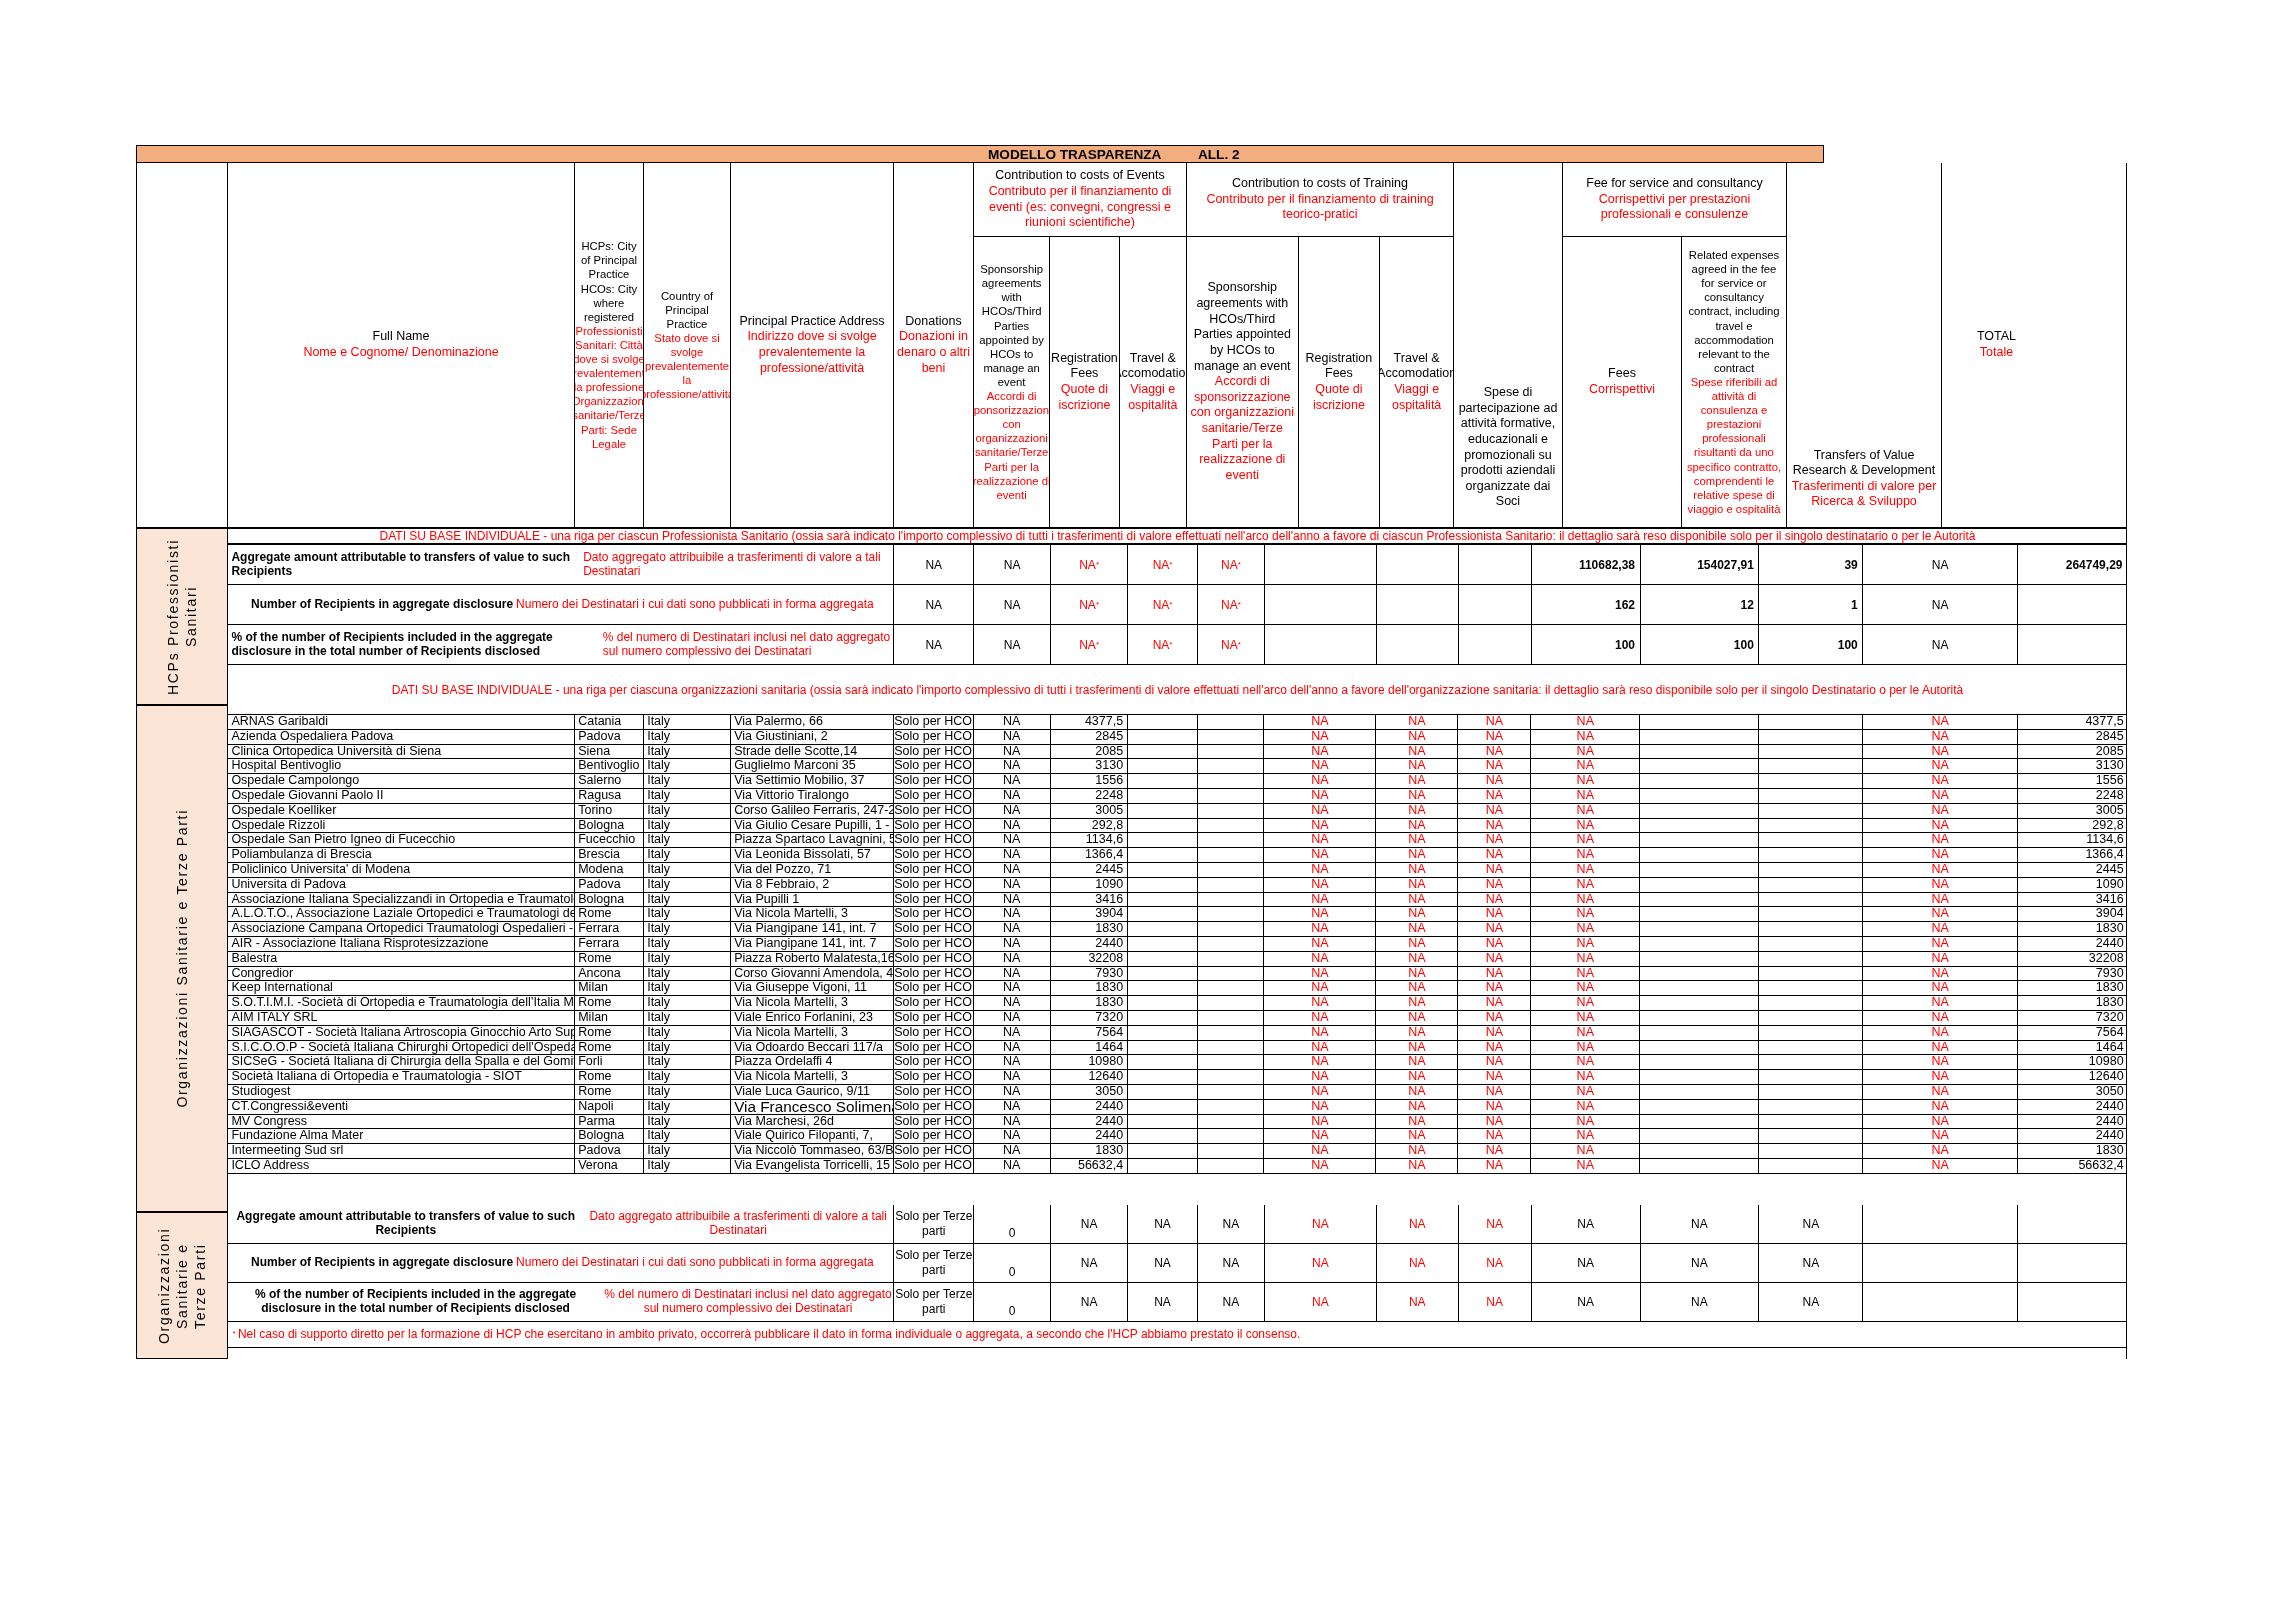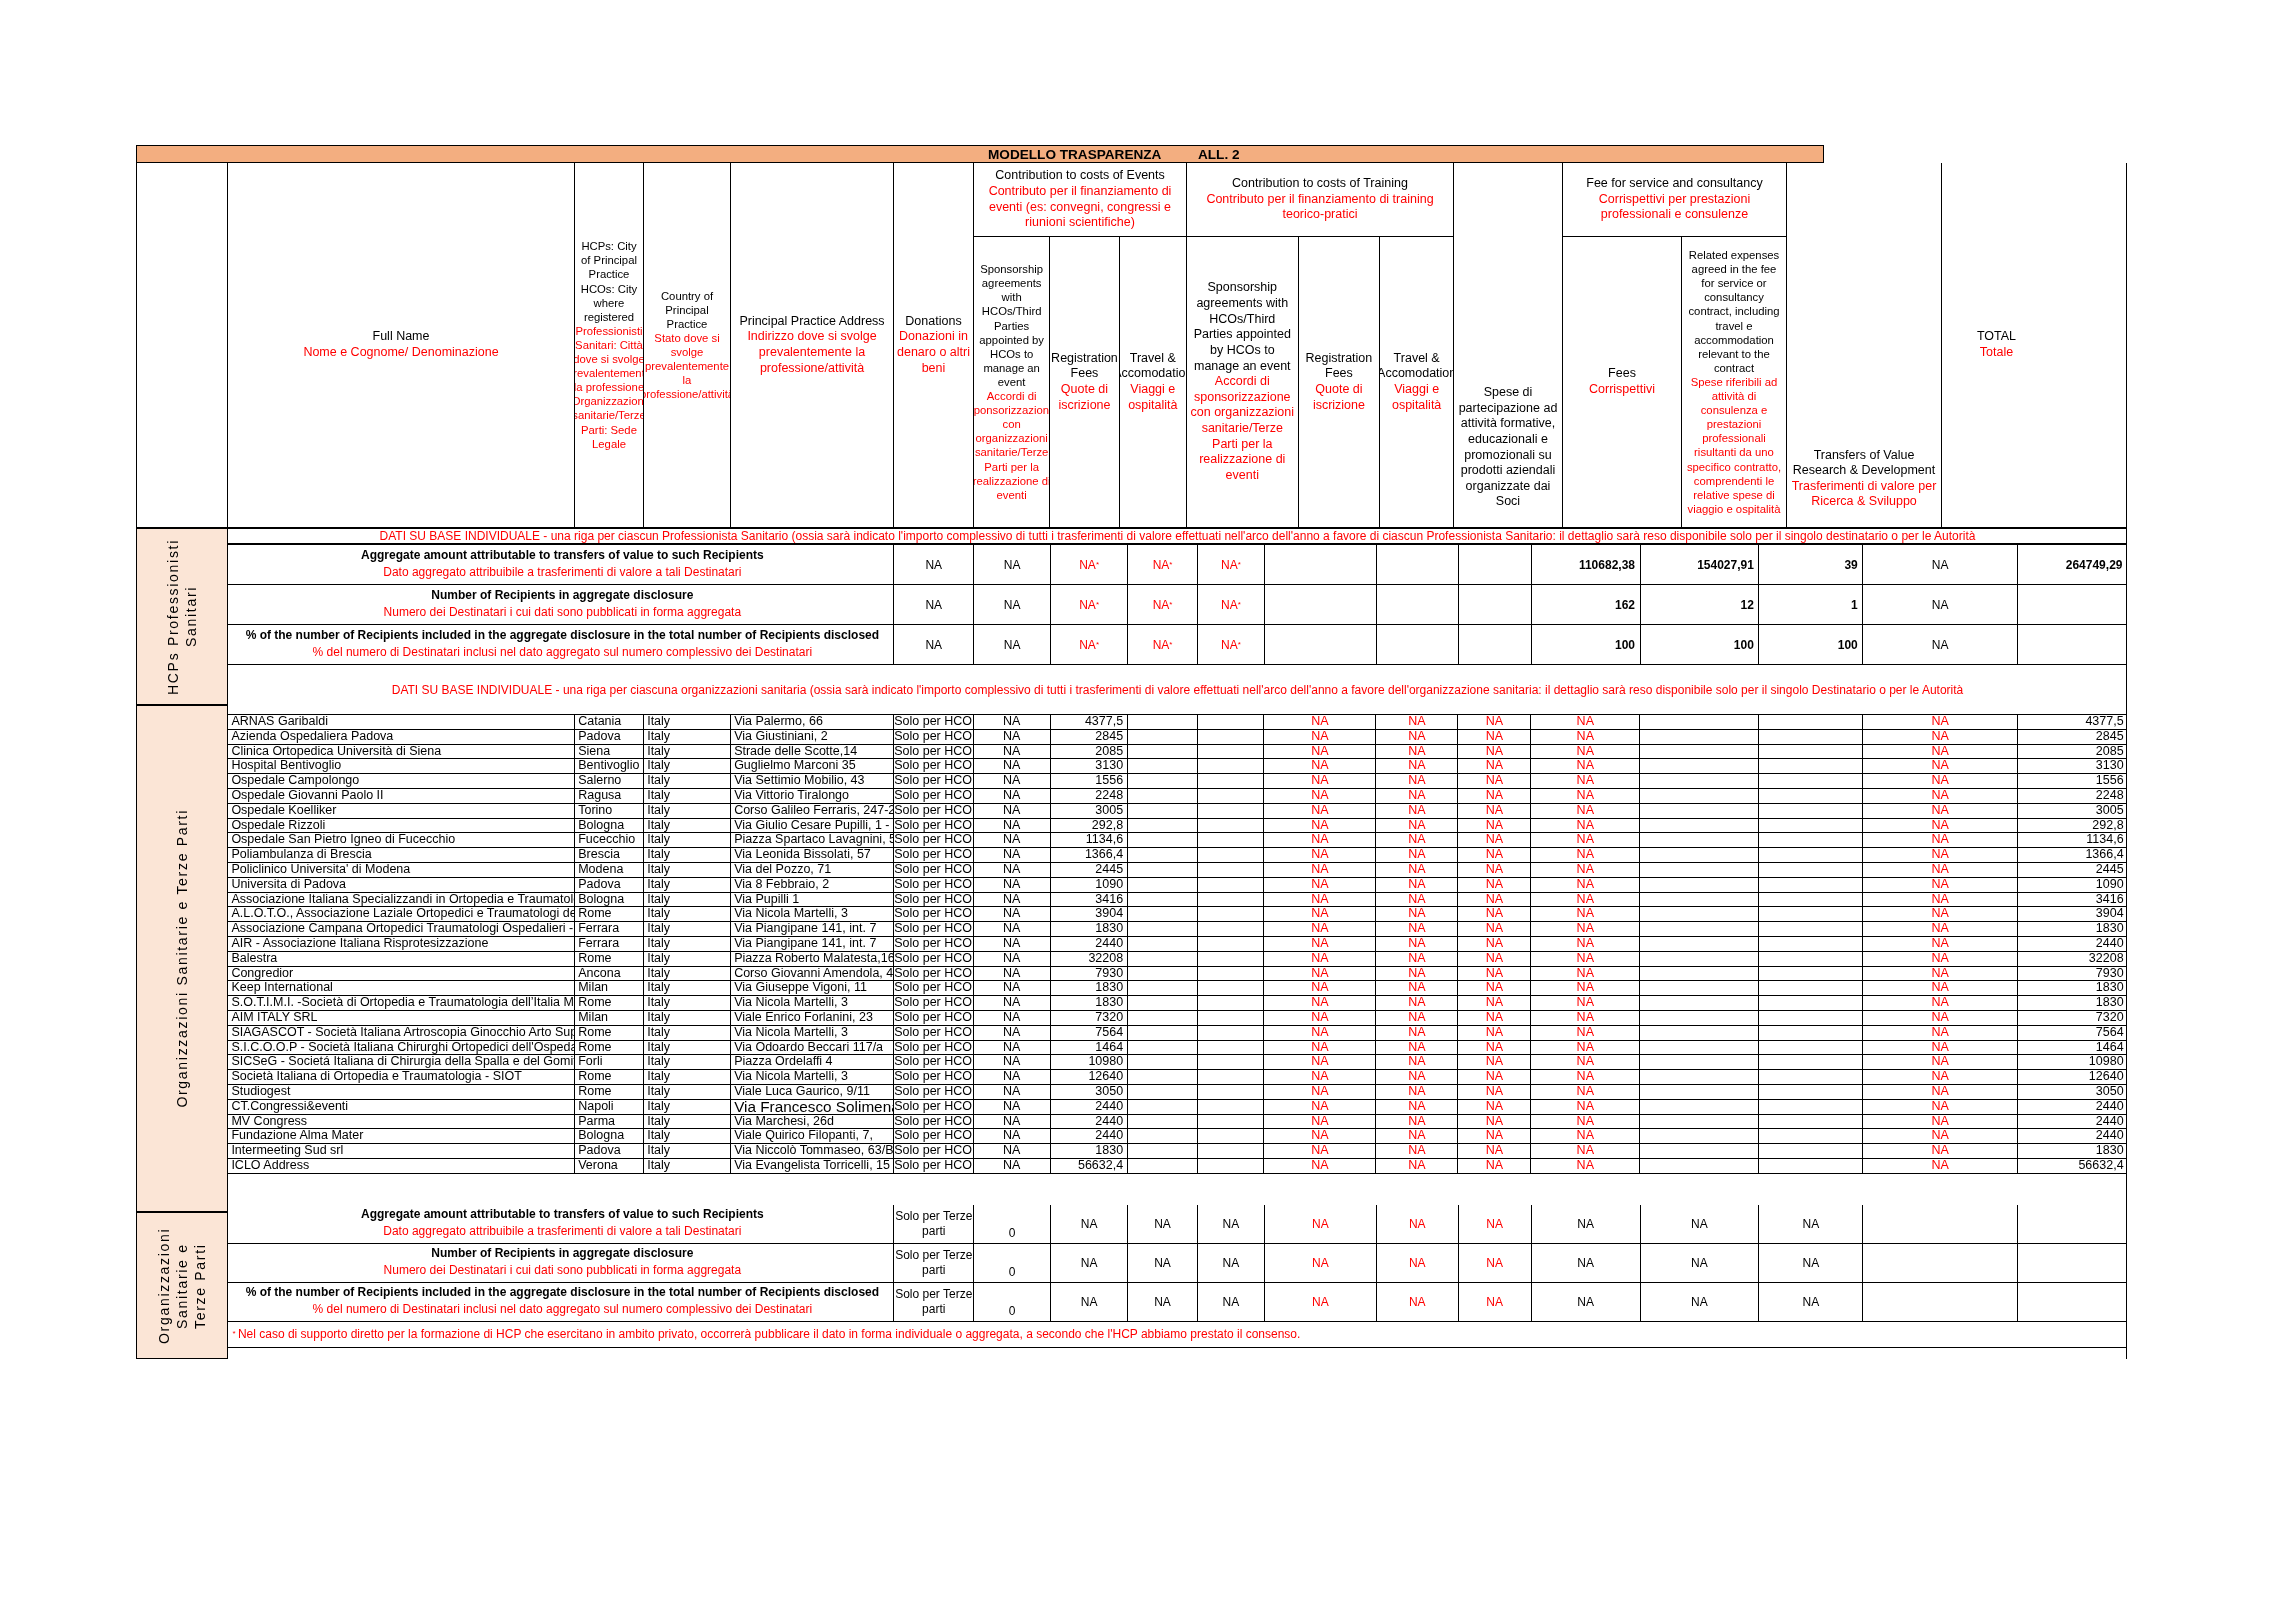--- a/index.html
+++ b/index.html
@@ -60,21 +60,21 @@
   
   .noterow{display:flex;align-items:center;justify-content:center;box-sizing:border-box;
            font-size:12px;color:#FF0000;text-align:center;overflow:hidden;white-space:nowrap;}
   .note1{height:16px;border-bottom:2.3px solid #000;}
   .note2{height:42px;align-items:flex-end;padding-bottom:3.4px;border-bottom:2.3px solid #000;}
   .note3{height:50px;border-bottom:1.7px solid #000;}
 
   
   .aggrow{height:40px;font-size:12px;}
   .aggrow .cell{display:flex;align-items:center;justify-content:center;}
-  .agg-label{flex-direction:column;align-items:flex-start;justify-content:center;padding-left:3.4px;gap:3px;
+  .agg-label{flex-direction:row;align-items:flex-start;justify-content:center;padding-left:3.4px;gap:3px;
              text-align:left;line-height:1.15;}
   .agg-label .en{font-weight:bold;}
   .val{justify-content:flex-end !important;padding-right:4.5px;font-weight:bold;}
   .na-red{color:#FF0000;}
   sup{font-size:8px;line-height:0;}
 
   
   .hrow{height:14.8px;font-size:12.5px;line-height:13.6px;border-bottom:1.1px solid #000;}
   .hrow .cell{white-space:nowrap;}
   .lft{padding-left:3.4px;text-align:left;}
@@ -404,21 +404,21 @@
             <div class="cell c-spese cen na-red">NA</div>
             <div class="cell c-fees"></div>
             <div class="cell c-rel"></div>
             <div class="cell c-rnd cen na-red">NA</div>
             <div class="cell c-total rgt">3130</div>
           </div>
             <div class="row hrow">
             <div class="cell c-name lft">Ospedale Campolongo</div>
             <div class="cell c-city lft">Salerno</div>
             <div class="cell c-country lft">Italy</div>
-            <div class="cell c-addr lft">Via Settimio Mobilio, 43</div>
+            <div class="cell c-addr lft">Via Settimio Mobilio, 37</div>
             <div class="cell c-don cen">Solo per HCO</div>
             <div class="cell c-sch cen">NA</div>
             <div class="cell c-ev1 rgt">1556</div>
             <div class="cell c-ev2"></div>
             <div class="cell c-ev3"></div>
             <div class="cell c-tr1 cen na-red">NA</div>
             <div class="cell c-tr2 cen na-red">NA</div>
             <div class="cell c-tr3 cen na-red">NA</div>
             <div class="cell c-spese cen na-red">NA</div>
             <div class="cell c-fees"></div>

